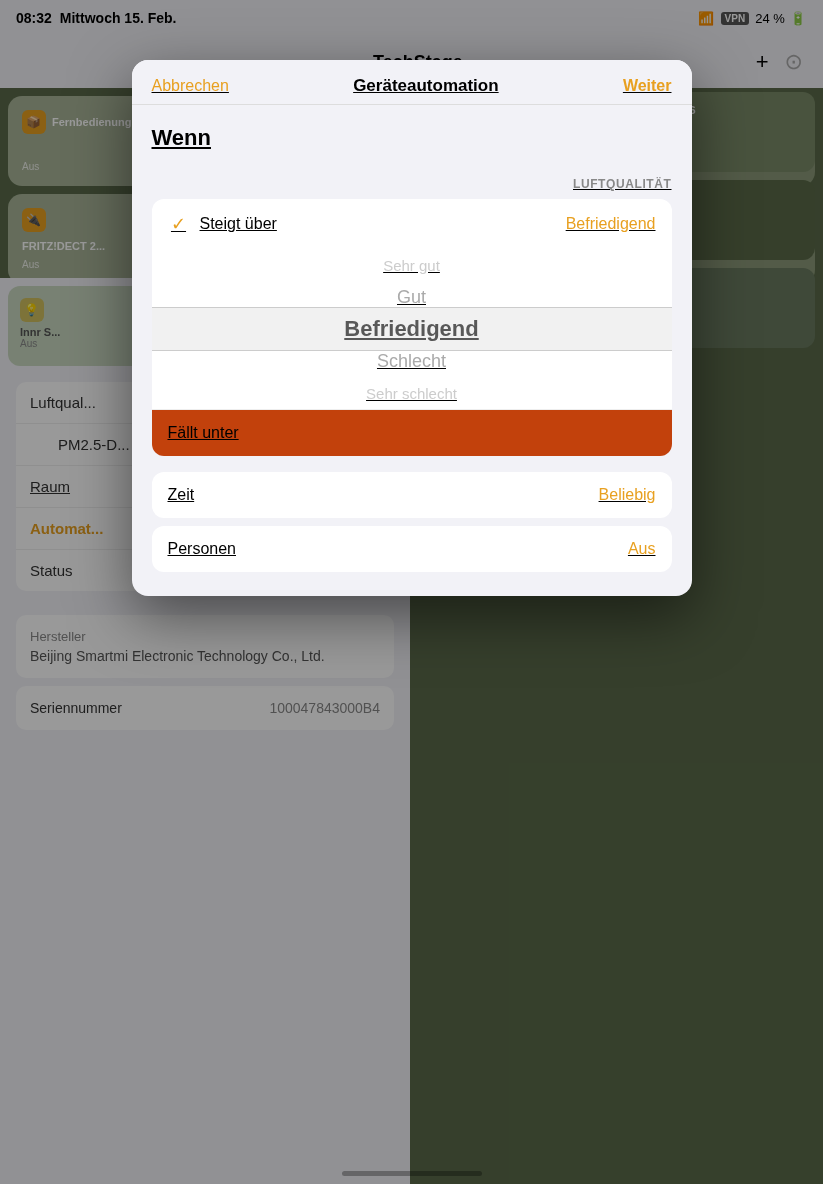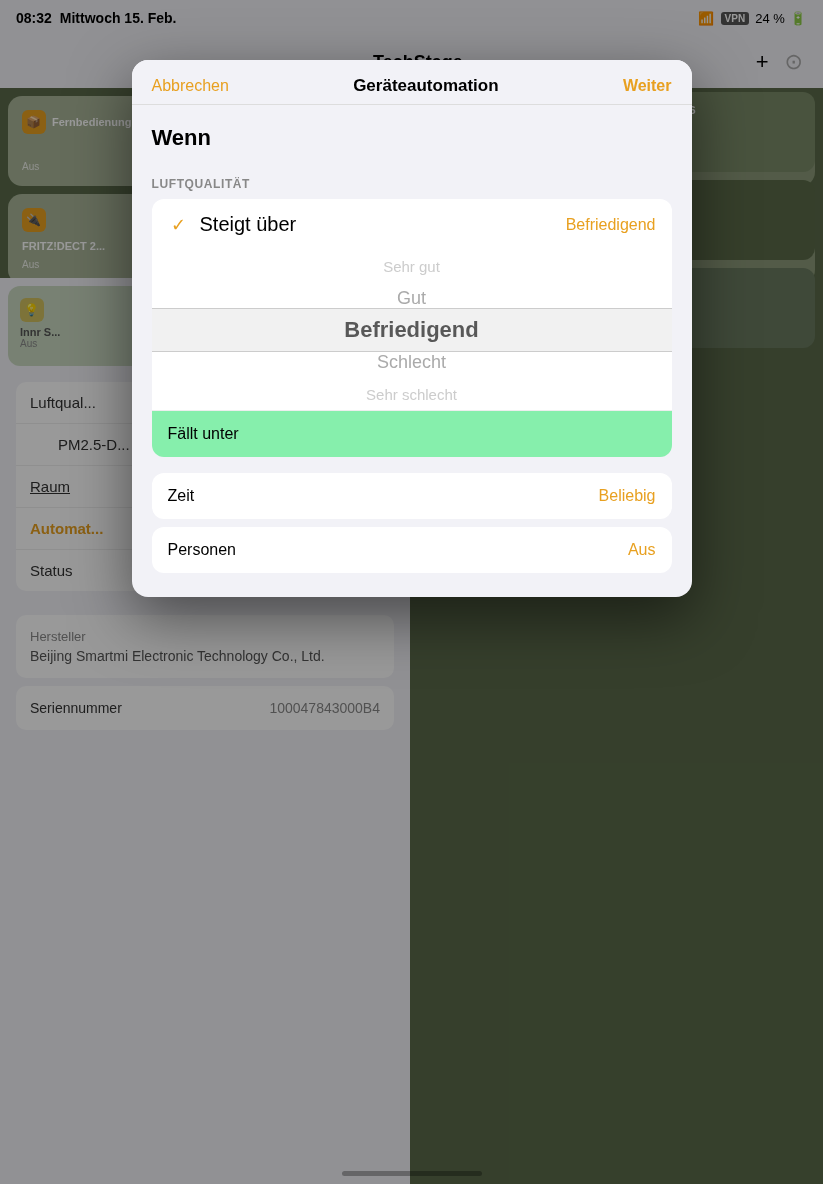--- a/index.html
+++ b/index.html
@@ -64,20 +64,21 @@
     
     .modal-overlay {
       position: absolute;
       top: 0; left: 0; right: 0; bottom: 0;
       background: rgba(0,0,0,0.4);
       z-index: 100;
       display: flex;
       align-items: flex-start;
       justify-content: center;
       padding-top: 60px;
+      text-decoration: underline;
     }
 
     
     .modal {
       width: 560px;
       background: #f2f2f7;
       border-radius: 16px;
       overflow: hidden;
       box-shadow: 0 20px 60px rgba(0,0,0,0.5);
     }
@@ -154,20 +155,21 @@
     .luftqualitat-section {
       padding: 0 20px 0;
     }
     .section-label {
       font-size: 12px;
       font-weight: 600;
       color: #888;
       letter-spacing: 0.05em;
       text-transform: uppercase;
       padding: 6px 0 8px;
+      text-align: right;
     }
 
     .condition-row {
       background: #fff;
       border-radius: 12px 12px 0 0;
       padding: 14px 16px;
       display: flex;
       align-items: center;
       justify-content: space-between;
     }
@@ -176,21 +178,21 @@
       align-items: center;
       gap: 10px;
     }
     .check-icon {
       width: 22px; height: 22px;
       color: #e8a020;
       font-size: 18px;
       display: flex; align-items: center; justify-content: center;
     }
     .condition-text {
-      font-size: 20px;
+      font-size: 16px;
       color: #000;
     }
     .condition-value {
       color: #e8a020;
       font-size: 16px;
     }
 
     
     .picker-container {
       background: #fff;
@@ -234,21 +236,21 @@
       font-size: 22px;
       font-weight: 600;
       color: #000;
     }
     .picker-item.faded {
       font-size: 15px;
       color: #ccc;
     }
 
     .falls-row {
-      background: #86efac;
+      background: #c2410c;
       border-radius: 0 0 12px 12px;
       border-top: 1px solid #eee;
       padding: 14px 16px;
       display: flex;
       align-items: center;
       justify-content: space-between;
     }
     .falls-text {
       font-size: 16px;
       color: #000;

